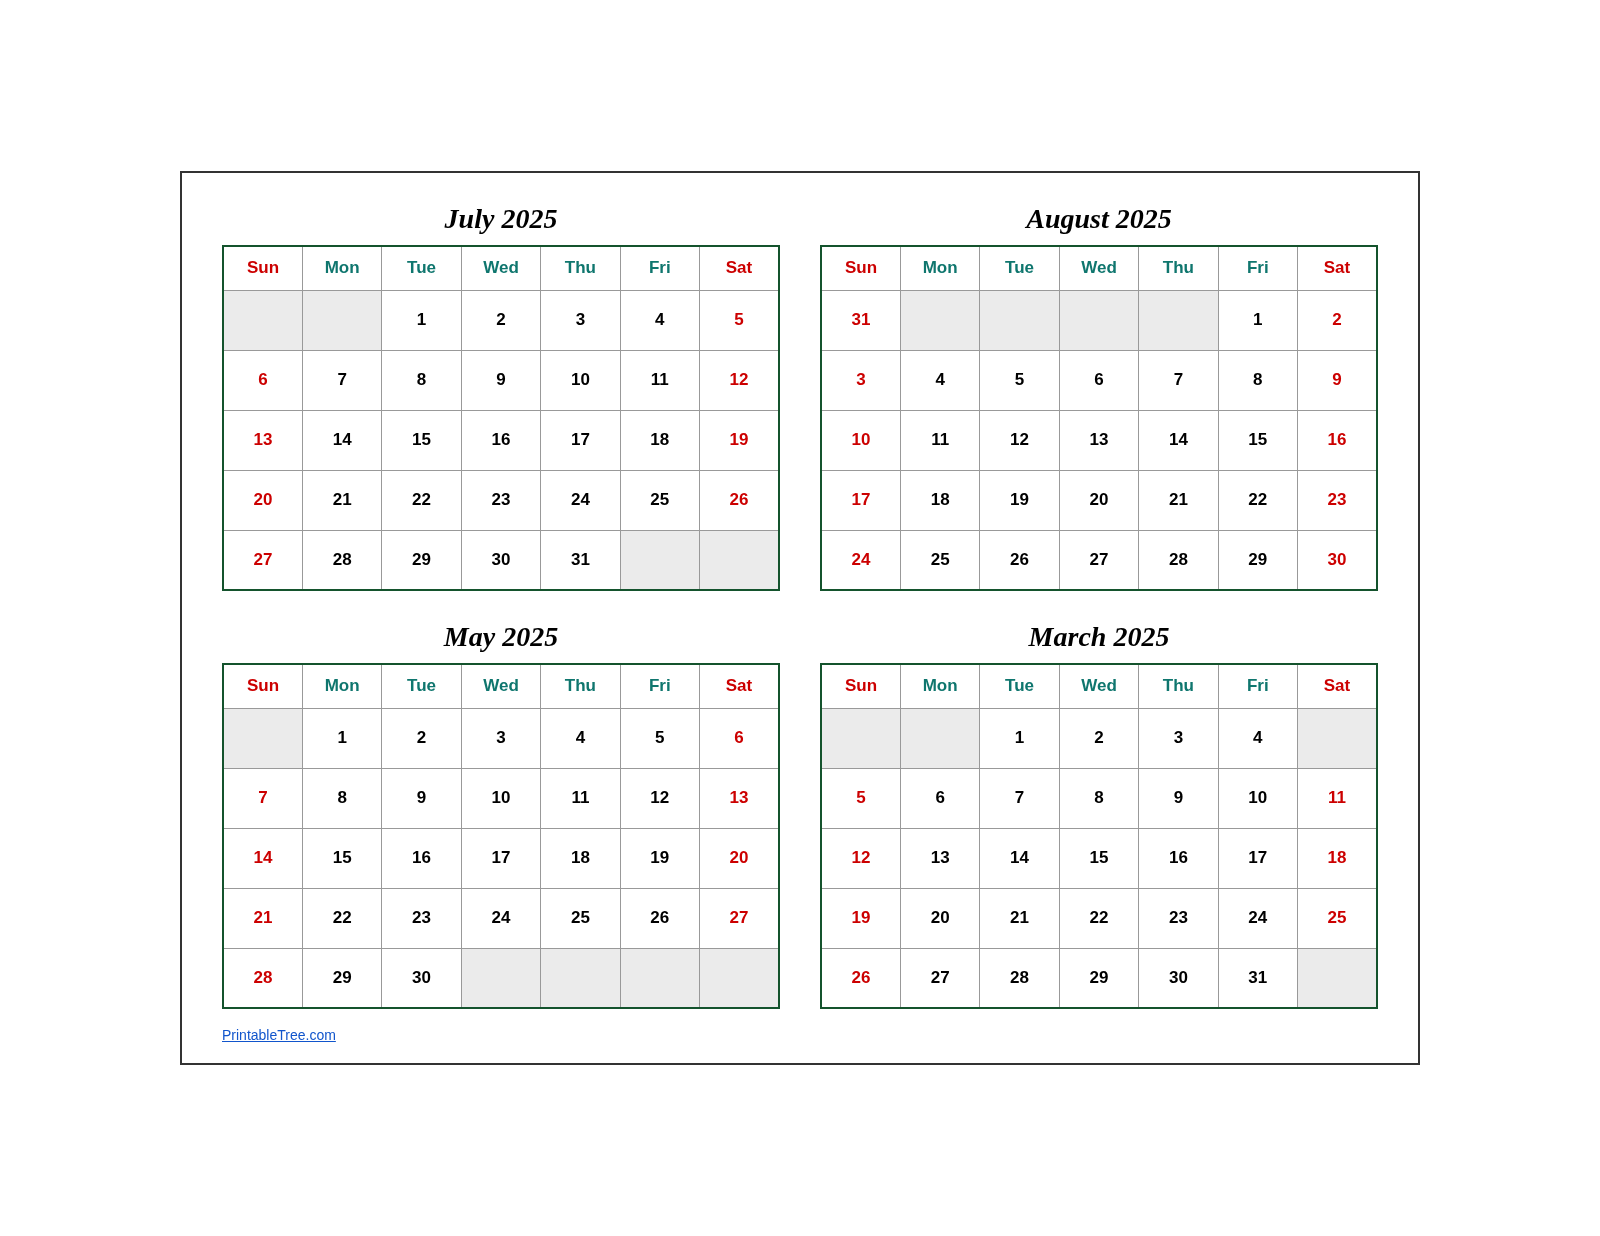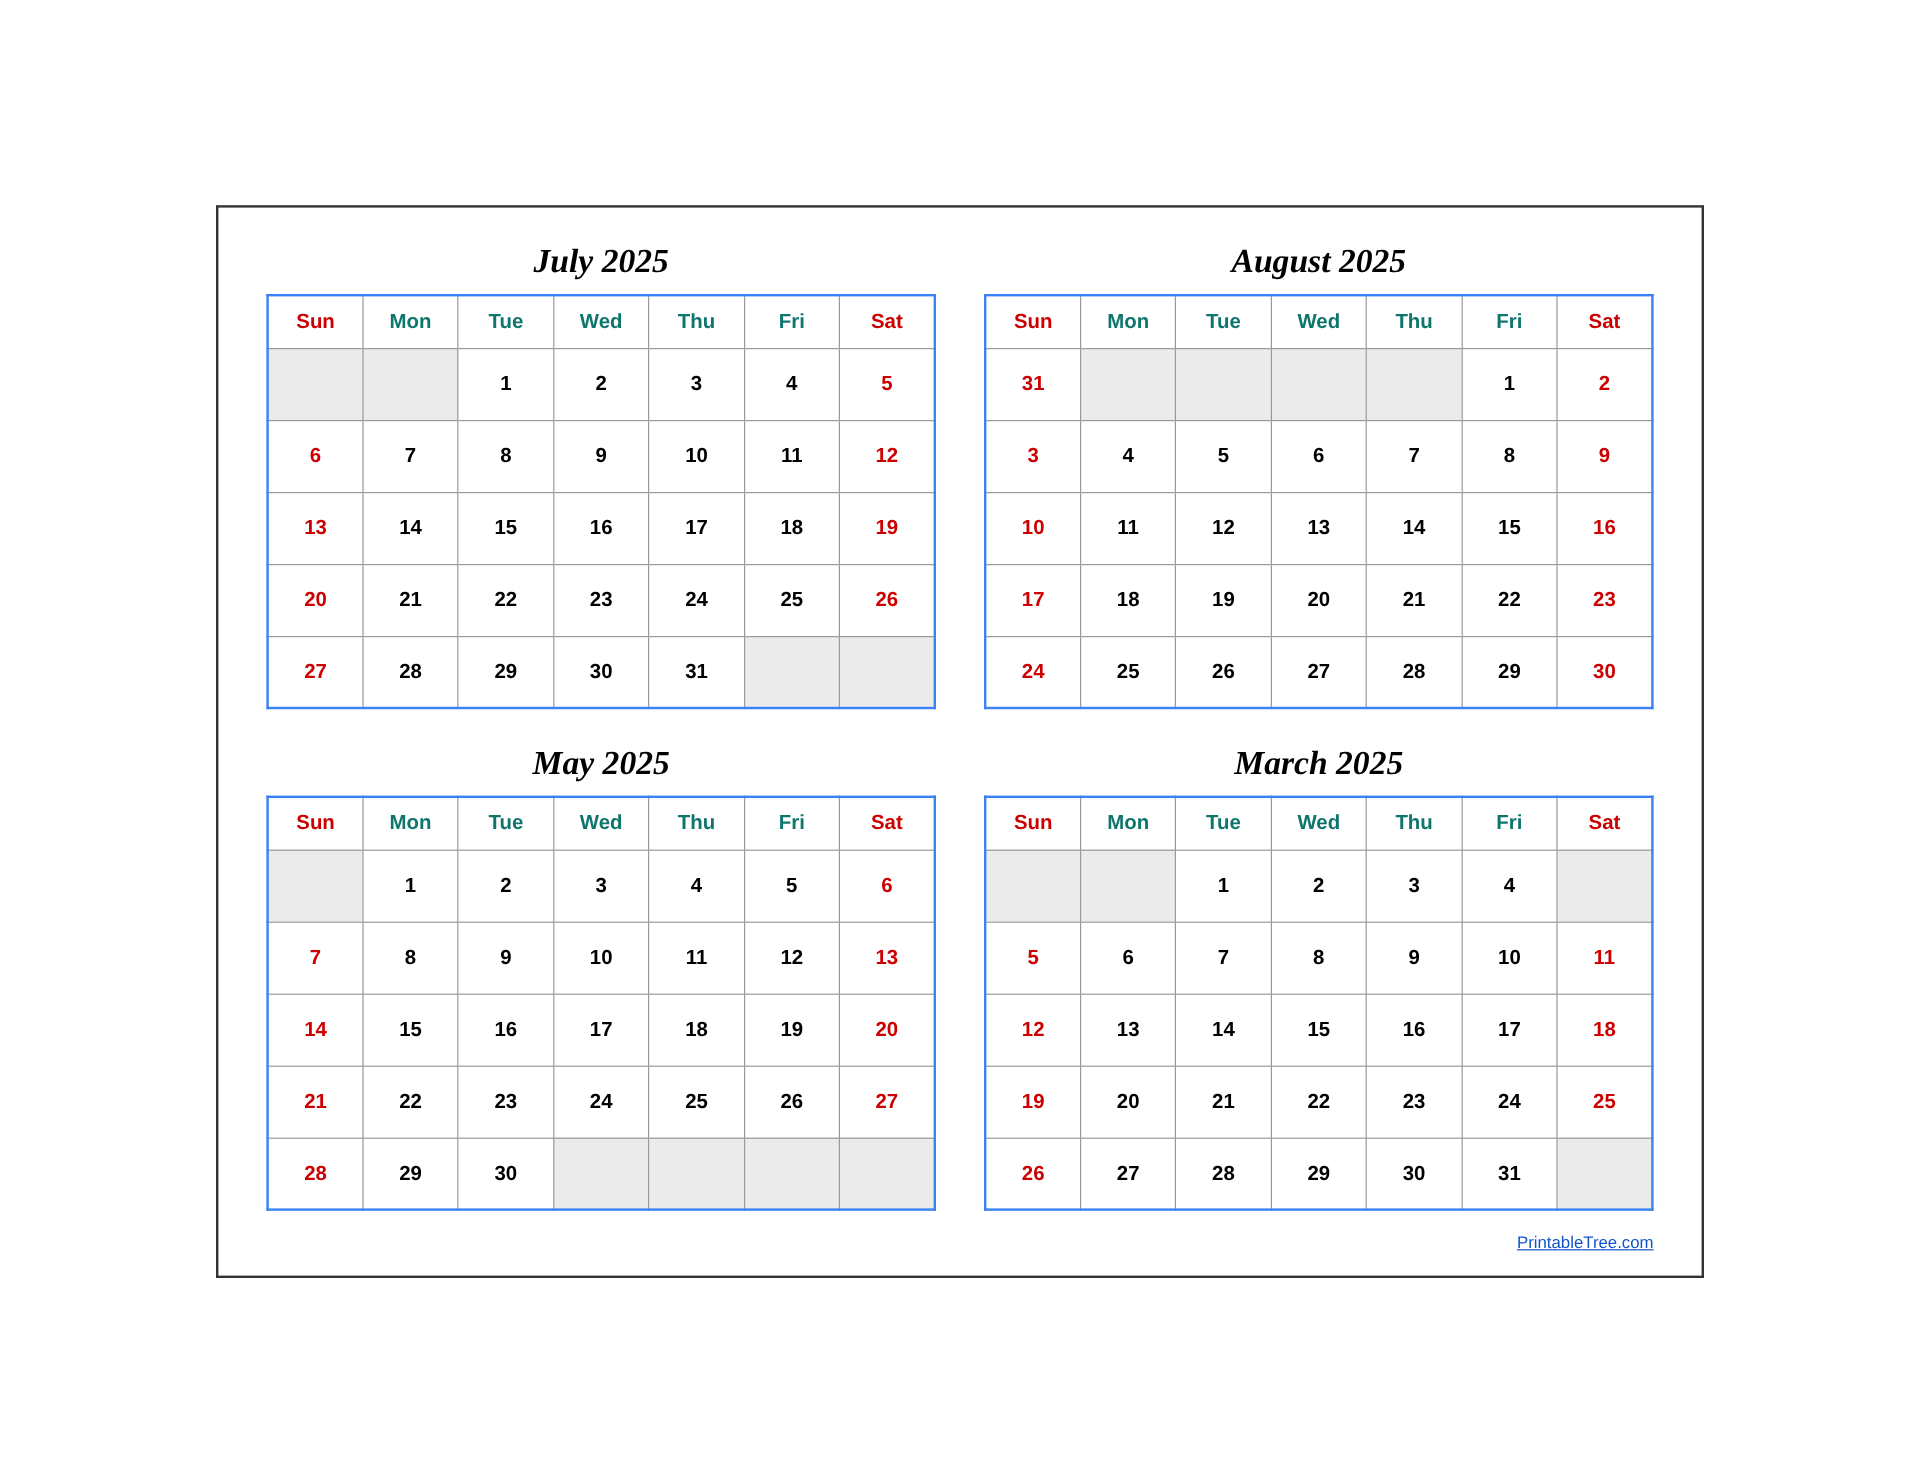--- a/index.html
+++ b/index.html
@@ -32,21 +32,21 @@
       font-size: 28px;
       font-weight: 900;
       font-style: italic;
       color: #000;
       margin-bottom: 10px;
       font-family: 'Times New Roman', serif;
     }
     .cal-table {
       width: 100%;
       border-collapse: collapse;
-      border: 2px solid #3b82f6;
+      border: 2px solid #14532d;
     }
     .cal-table th, .cal-table td {
       border: 1px solid #999;
       text-align: center;
       padding: 8px 4px;
       font-size: 17px;
       font-weight: bold;
       min-width: 70px;
       height: 60px;
     }
@@ -66,21 +66,21 @@
     .cal-table td.sun, .cal-table td.sat {
       color: #cc0000;
     }
     .cal-table td.weekday {
       color: #000;
     }
     .cal-table td.empty {
       background: #ebebeb;
     }
     .footer {
-      text-align: right;
+      text-align: left;
       margin-top: 18px;
       font-size: 14px;
       color: #1155cc;
       text-decoration: underline;
     }
   </style>
 </head>
 <body>
 
 <div class="page">

